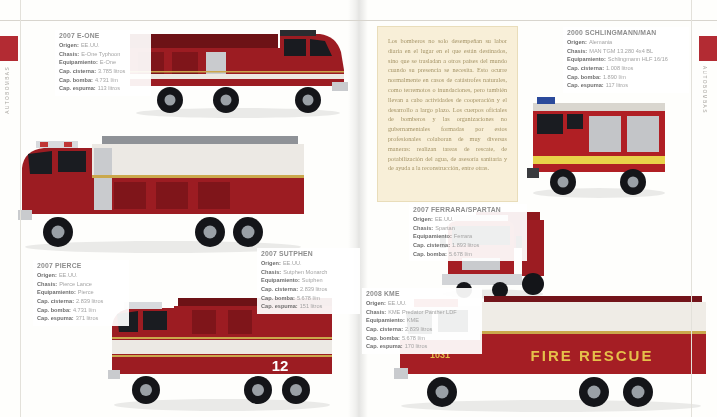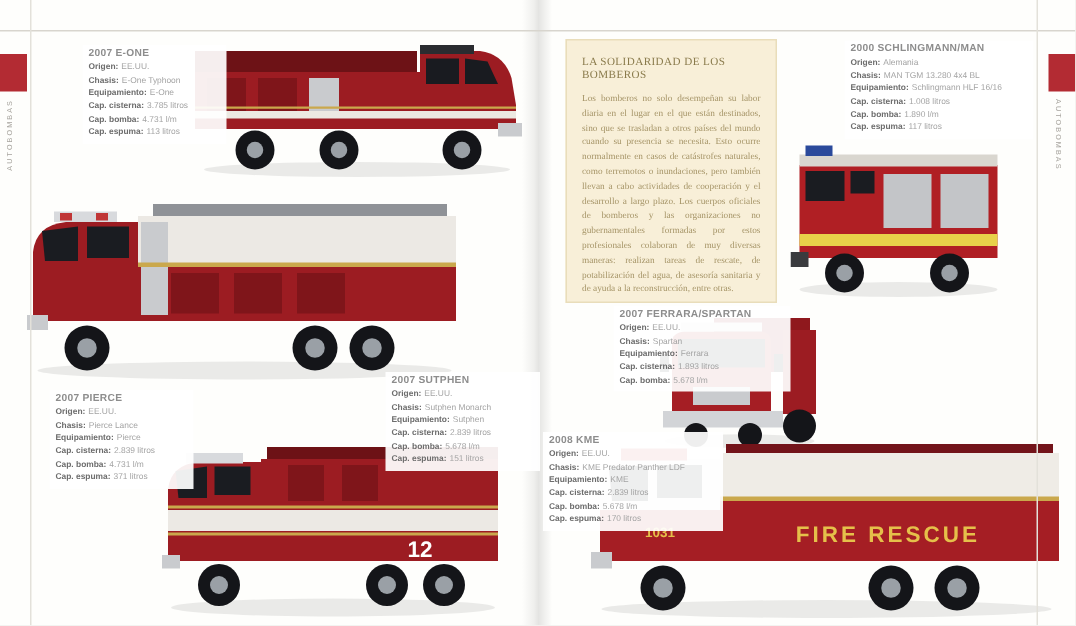--- a/index.html
+++ b/index.html
@@ -163,21 +163,20 @@
     <rect x="0" y="74" width="14" height="11" fill="#c9cbce"></rect>
     <circle cx="48" cy="98" r="15" fill="#141519"></circle>
       <circle cx="48" cy="98" r="6.5" fill="#9aa0a6"></circle>
     <circle cx="200" cy="98" r="15" fill="#141519"></circle>
       <circle cx="200" cy="98" r="6.5" fill="#9aa0a6"></circle>
     <circle cx="244" cy="98" r="15" fill="#141519"></circle>
       <circle cx="244" cy="98" r="6.5" fill="#9aa0a6"></circle>
   </svg>
 
   <div class="feature">
-    <h2>LA SOLIDARIDAD DE LOS BOMBEROS</h2>
     <p>Los bomberos no solo desempeñan su labor diaria en el lugar en el que están destinados, sino que se trasladan a otros países del mundo cuando su presencia se necesita. Esto ocurre normalmente en casos de catástrofes naturales, como terremotos o inundaciones, pero también llevan a cabo actividades de cooperación y el desarrollo a largo plazo. Los cuerpos oficiales de bomberos y las organizaciones no gubernamentales formadas por estos profesionales colaboran de muy diversas maneras: realizan tareas de rescate, de potabilización del agua, de asesoría sanitaria y de ayuda a la reconstrucción, entre otras.</p>
   </div>
 
   <div class="spec-box" style="left:55px;top:30px;width:88px">
     <h3>2007 E-ONE</h3>
     <div class="spec-row"><span class="lbl">Origen:</span><span class="val">EE.UU.</span></div>
     <div class="spec-row"><span class="lbl">Chasis:</span><span class="val">E-One Typhoon</span></div>
     <div class="spec-row"><span class="lbl">Equipamiento:</span><span class="val">E-One</span></div>
     <div class="spec-row"><span class="lbl">Cap. cisterna:</span><span class="val">3.785 litros</span></div>
     <div class="spec-row"><span class="lbl">Cap. bomba:</span><span class="val">4.731 l/m</span></div>

